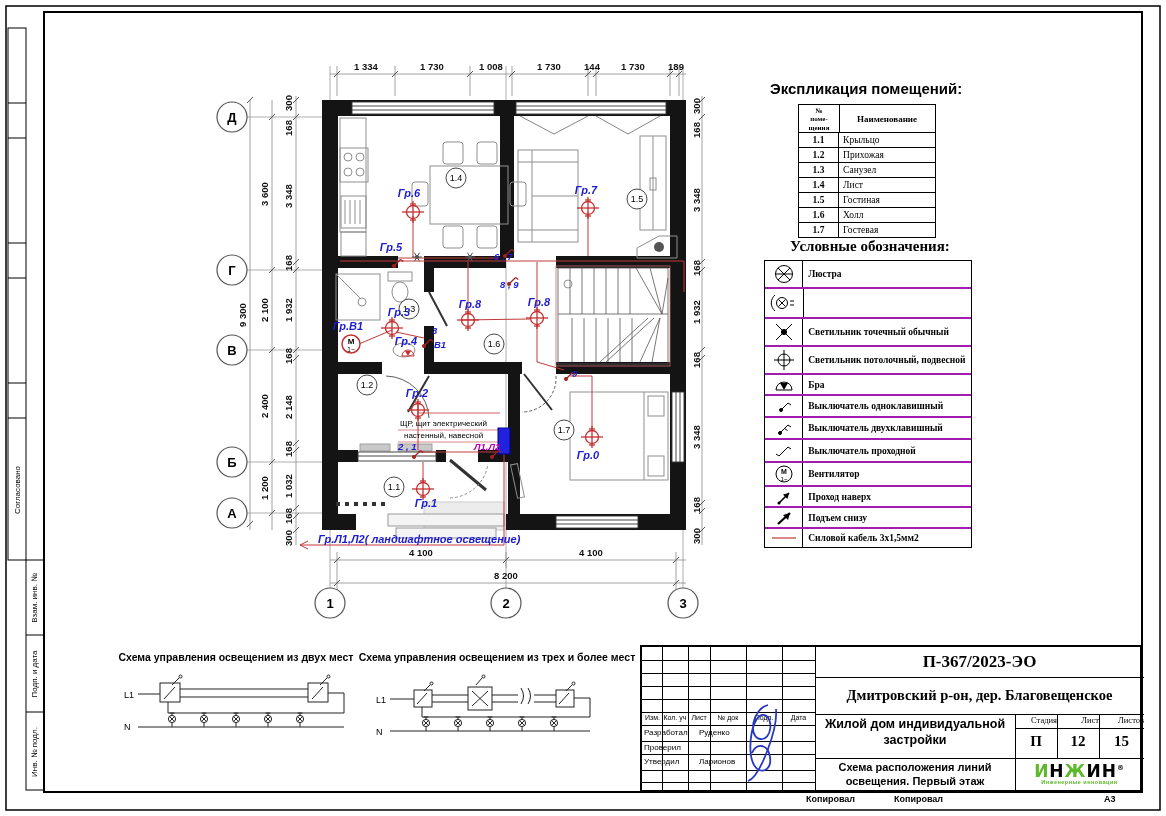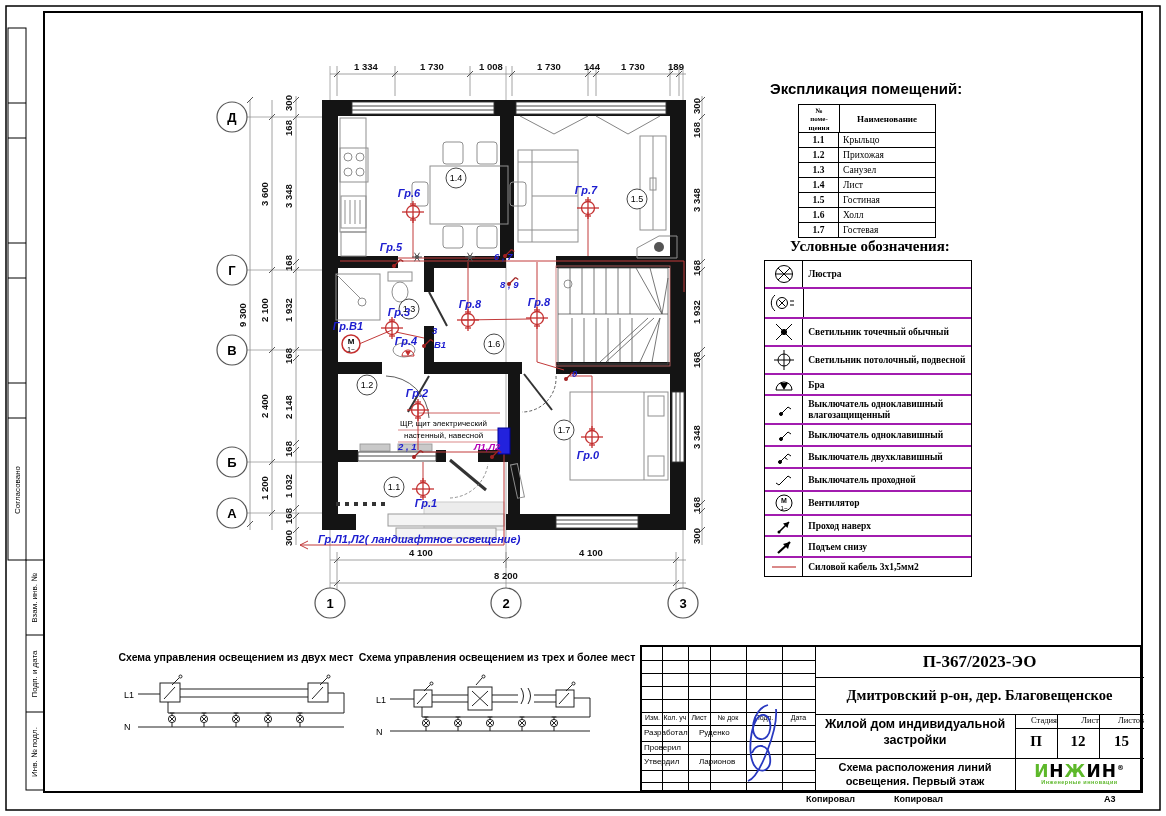--- a/index.html
+++ b/index.html
@@ -617,32 +617,20 @@
   </div>
   <div class="lg-row" style="height:19px">
     <div class="lg-ic">
       <svg width="30" height="18">
             <path d="M7,14 A8,8 0 0,1 23,14 Z" stroke="#000" fill="none"></path>
             <path d="M11,7 h8 l-4,7 z" fill="#000"></path>
           </svg>
     </div>
         <div class="lg-tx">Бра</div>
   </div>
-  <div class="lg-row" style="height:27px">
-    <div class="lg-ic">
-      <svg width="30" height="20">
-            <g stroke="#000" fill="#000">
-              <circle cx="12" cy="14" r="1.5"></circle>
-              <line x1="12" y1="14" x2="19" y2="7"></line>
-              <line x1="19" y1="7" x2="22" y2="9"></line>
-            </g>
-          </svg>
-    </div>
-        <div class="lg-tx">Выключатель одноклавишный влагозащищенный</div>
-  </div>
   <div class="lg-row" style="height:20px">
     <div class="lg-ic">
       <svg width="30" height="18">
             <g stroke="#000" fill="#000">
               <circle cx="12" cy="13" r="1.5"></circle>
               <line x1="12" y1="13" x2="19" y2="6"></line>
               <line x1="19" y1="6" x2="22" y2="8"></line>
             </g>
           </svg>
     </div>

